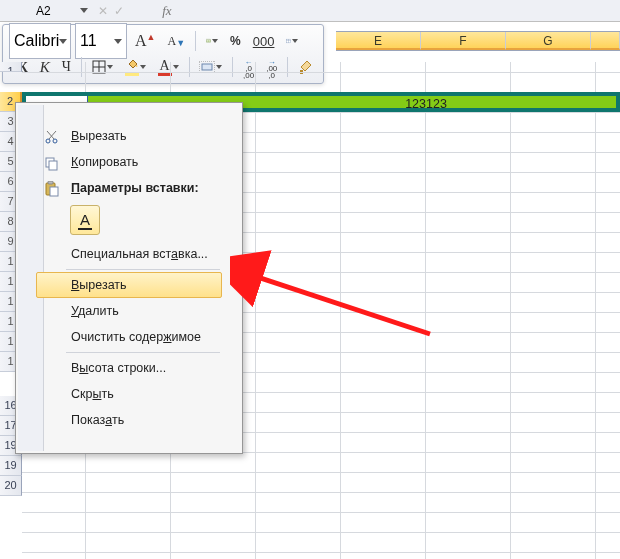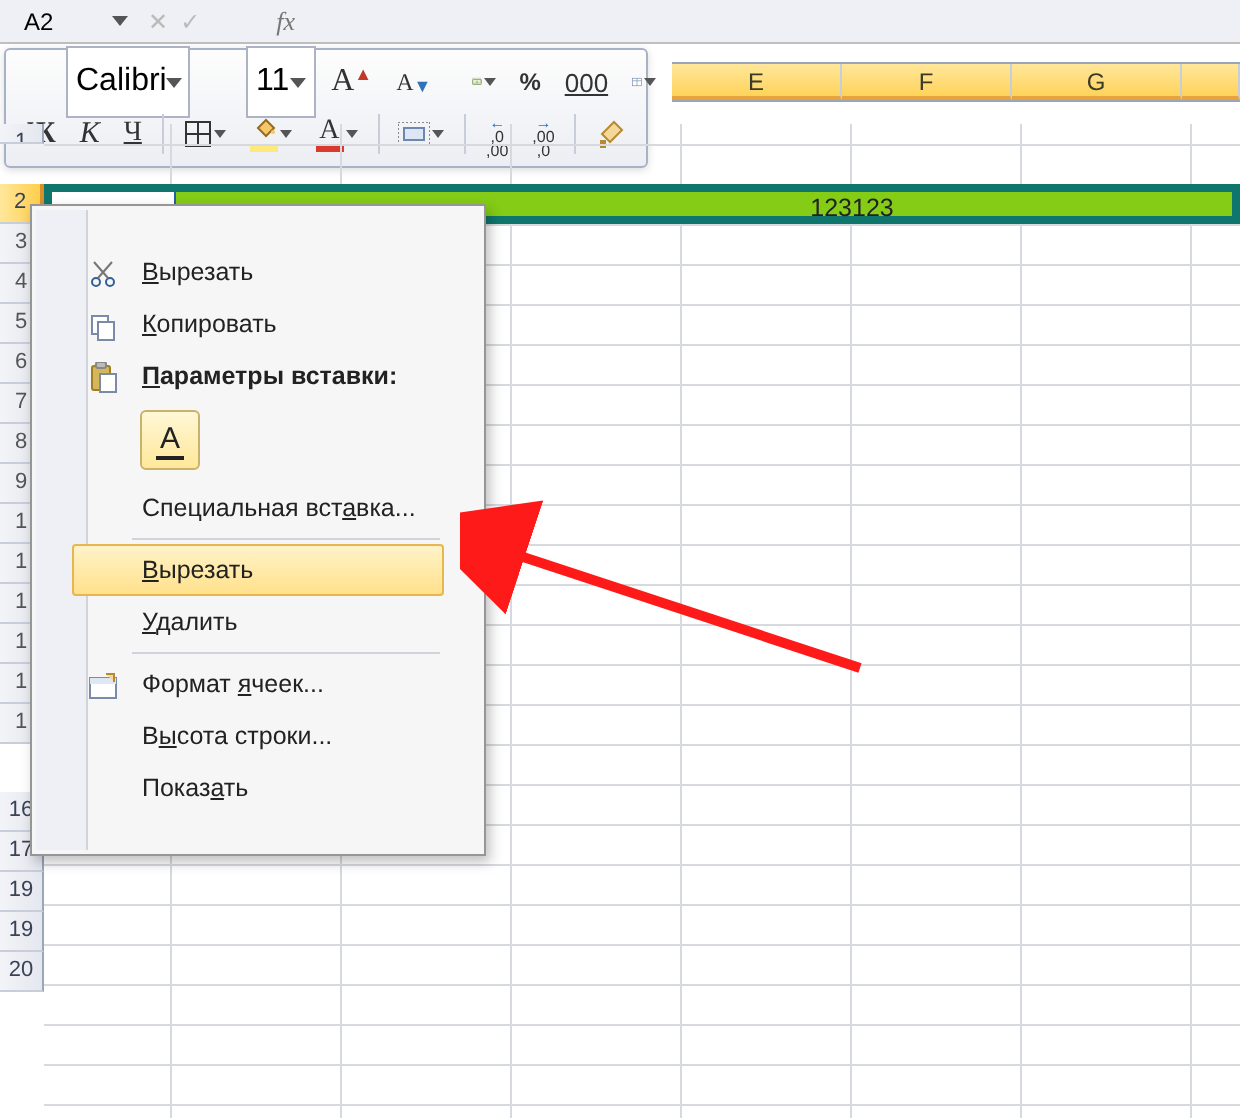--- a/index.html
+++ b/index.html
@@ -1,28 +1,28 @@
 <!DOCTYPE html>
 <html><head>
 <meta charset="utf-8">
 <style>
   * { box-sizing: border-box; margin: 0; padding: 0; font-family: "Segoe UI", Tahoma, sans-serif; }
   body { background: #fff; width: 620px; height: 559px; overflow: hidden; position: relative; }
 
   
   .name-row { display: flex; align-items: center; height: 22px; border-bottom: 1px solid #bfbfbf; background: #eef0f5; font-size: 12px; padding-left: 8px; gap: 6px; }
-  .name-box { width: 60px; display: flex; align-items: center; justify-content: space-between; padding: 0 4px; }
+  .name-box { width: 60px; display: flex; align-items: center; justify-content: space-between; padding: 0 4px; margin-left: 24px; }
   .dd-tri { width: 0; height: 0; border-left: 4px solid transparent; border-right: 4px solid transparent; border-top: 5px solid #555; }
   .fx { font-style: italic; font-family: "Times New Roman", serif; font-size: 13px; color: #777; margin-left: 32px; }
 
   
   .mini-tb { position: relative; background: linear-gradient(#fdfdfd,#eceef3); border: 1px solid #a8b2c6; border-radius: 3px; width: 322px; padding: 3px 6px; margin: 2px; box-shadow: 0 1px 4px rgba(0,0,0,.15); }
   .tb-row { display: flex; align-items: center; height: 26px; gap: 4px; }
   .tb-ctl { display: flex; align-items: center; justify-content: center; height: 22px; border: 1px solid transparent; border-radius: 2px; padding: 0 3px; font-size: 12px; color: #333; }
-  .combo { border: 1px solid #abb3c5; background: #fff; display: flex; align-items: center; justify-content: space-between; padding: 17px 4px; height: 20px; margin-left: 24px; }
+  .combo { border: 1px solid #abb3c5; background: #fff; display: flex; align-items: center; justify-content: space-between; padding: 17px 4px; height: 20px; }
   .font-name { width: 62px; }
   .font-size { width: 52px; }
   .sep { width: 1px; height: 20px; background: #c7cdd9; margin: 0 2px; }
   .big-A { font-family: "Times New Roman", serif; font-size: 16px; position: relative; }
   .small-A { font-family: "Times New Roman", serif; font-size: 12px; position: relative; }
   .arrow-up { font-size: 9px; color: #c0392b; position: relative; top: -4px; }
   .arrow-dn { font-size: 9px; color: #2e75b6; position: relative; top: 2px; }
   .money { width: 20px; }
   .money svg { width: 16px; height: 14px; }
   .pct { font-weight: bold; }
@@ -272,38 +272,34 @@
   <div class="ctx-sep"></div>
 
   <div class="ctx-item hover">
     <span><span></span><span class="u">В</span><span>ырезать</span></span>
   </div>
 
   <div class="ctx-item">
     <span><span></span><span class="u">У</span><span>далить</span></span>
   </div>
 
+  <div class="ctx-item">
+    <span><span>Очистить содер</span><span class="u">ж</span><span>имое</span></span>
+  </div>
 
   <div class="ctx-sep"></div>
 
-  <div class="ctx-item">
-    <span class="ctx-ic">
-      <svg width="15" height="15" viewBox="0 0 15 15">
-          <rect x="1" y="3" width="13" height="10" fill="#fff" stroke="#7a8aa8"></rect>
-          <rect x="1" y="3" width="13" height="3" fill="#dfe7f3"></rect>
-          <path d="M9 1 l4 0 l0 4" fill="#f4d89a" stroke="#b88a2e"></path>
-        </svg>
-    </span>
-    <span><span>Формат </span><span class="u">я</span><span>чеек...</span></span>
-  </div>
 
   <div class="ctx-item">
     <span><span>В</span><span class="u">ы</span><span>сота строки...</span></span>
   </div>
 
+  <div class="ctx-item">
+    <span><span>Скр</span><span class="u">ы</span><span>ть</span></span>
+  </div>
 
   <div class="ctx-item">
     <span><span>Показ</span><span class="u">а</span><span>ть</span></span>
   </div>
 </div>
 
 <svg class="arrow" viewBox="0 0 210 120">
   <defs>
     <marker id="ah" markerWidth="12" markerHeight="12" refX="3" refY="6" orient="auto">
       <path d="M0 0 L12 6 L0 12 Z" fill="#ff1a1a"></path>

